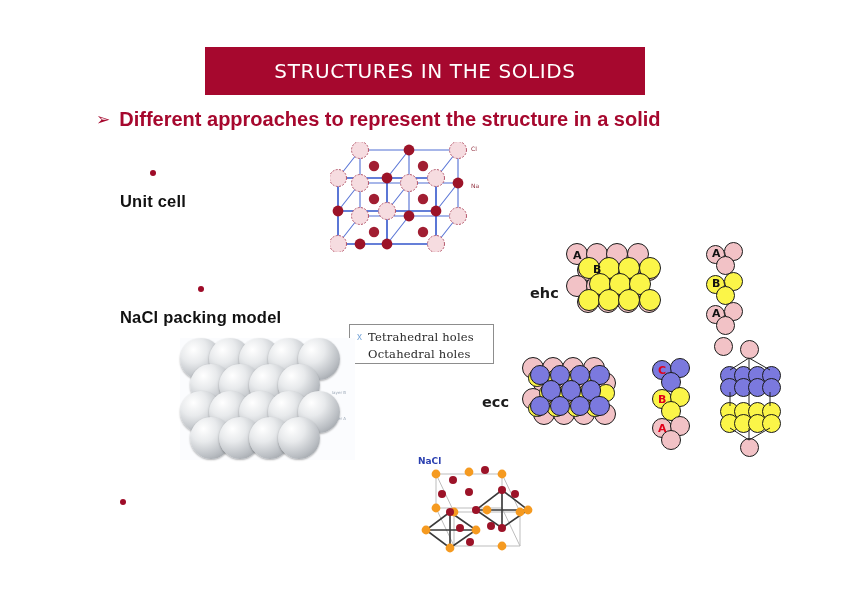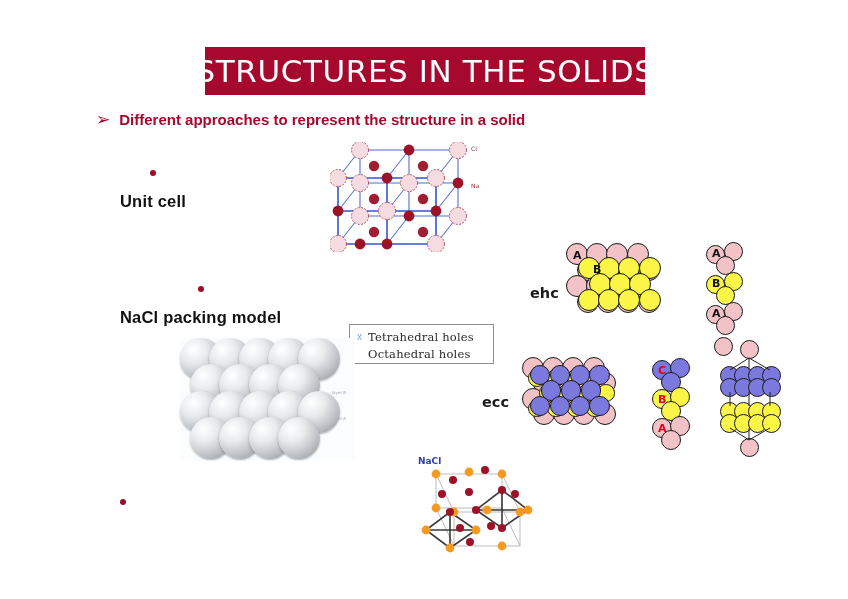--- a/index.html
+++ b/index.html
@@ -12,28 +12,28 @@
   }
   .slide{position:absolute;inset:0;}
 
   
   .title-banner{
     position:absolute;left:205px;top:47px;width:440px;height:48px;
     background:#A6082E;
     display:flex;align-items:center;justify-content:center;
   }
   .title-text{
-    color:#ffffff;font-size:31px;letter-spacing:.6px;
+    color:#ffffff;font-size:20px;letter-spacing:.6px;
     font-family:"DejaVu Sans", sans-serif;font-weight:400;white-space:nowrap;
   }
 
   
   .lead-row{position:absolute;left:96px;top:110px;display:flex;align-items:flex-start;gap:9px;}
   .arrow-bullet{color:#A6082E;font-size:17px;line-height:19px;}
-  .lead-text{color:#A6082E;font-size:15px;font-weight:bold;line-height:19px;white-space:nowrap;}
+  .lead-text{color:#A6082E;font-size:20px;font-weight:bold;line-height:19px;white-space:nowrap;}
 
   .bullet-row{position:absolute;display:flex;align-items:center;gap:16px;flex-direction:column;}
   .dot{width:6px;height:6px;border-radius:50%;background:#9E0B28;flex:none;}
   .bullet-text{color:#111111;font-size:16.5px;font-weight:bold;letter-spacing:.2px;white-space:nowrap;}
 
   #b-unit{left:120px;top:170px;}
   #b-close{left:120px;top:286px;}
   #b-poly{left:120px;top:499px;}
 
   

